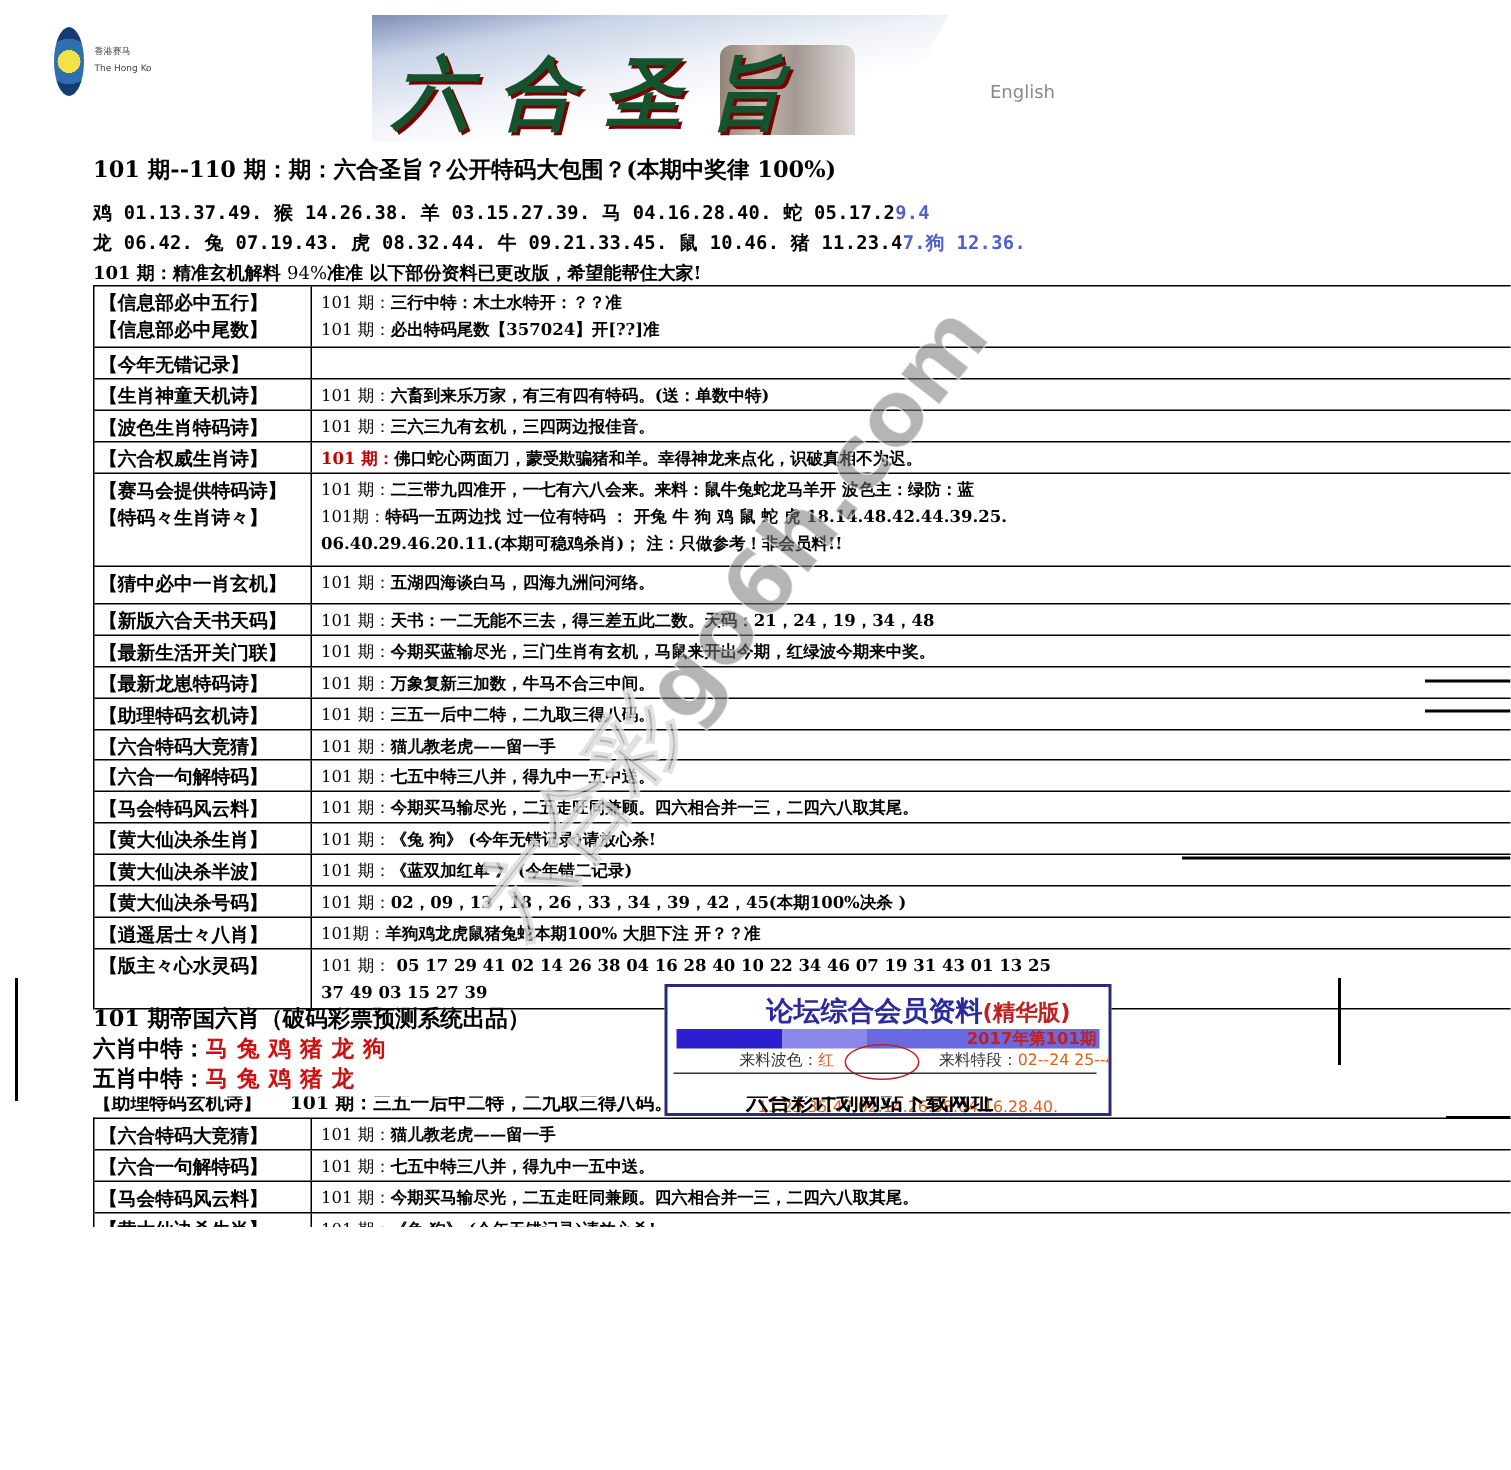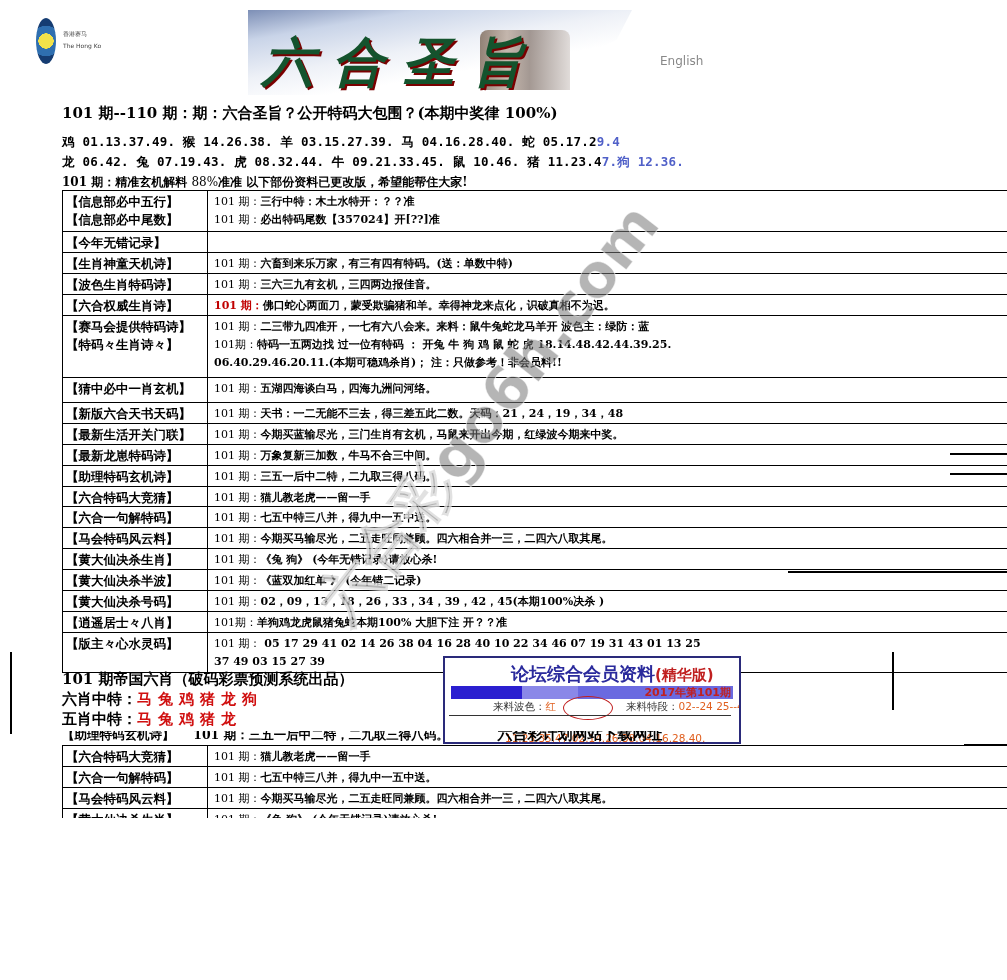--- a/index.html
+++ b/index.html
@@ -84,21 +84,21 @@
 <div id="page-heading" class="abs">101 期--110 期：期：六合圣旨？公开特码大包围？(本期中奖律 100%)</div>
 
 <div class="abs zrow" style="top:134px">
   <span>鸡 01.13.37.49. 猴 14.26.38. 羊 03.15.27.39. 马 04.16.28.40. 蛇 05.17.2</span><span class="garble">9.4</span>
 </div>
 <div class="abs zrow" style="top:154px">
   <span>龙 06.42. 兔 07.19.43. 虎 08.32.44. 牛 09.21.33.45. 鼠 10.46. 猪 11.23.4</span><span class="garble">7.狗 12.36.</span>
 </div>
 
 <div id="intro-line" class="abs">
-  <span>101 期：精准玄机解料 </span><span class="nm">88%</span><span>准准     以下部份资料已更改版，希望能帮住大家!</span>
+  <span>101 期：精准玄机解料 </span><span class="nm">94%</span><span>准准     以下部份资料已更改版，希望能帮住大家!</span>
 </div>
 
 <div class="tbl" style="top:190px; width:945px;">
   <div class="tr" style="height:40px">
     <div class="lbl">
         <div>【信息部必中五行】</div>
         <div>【信息部必中尾数】</div>
       </div>
     <div class="val">
       <div><span class="pre">101 期：</span><span>三行中特：木土水特开：？？准</span></div>

